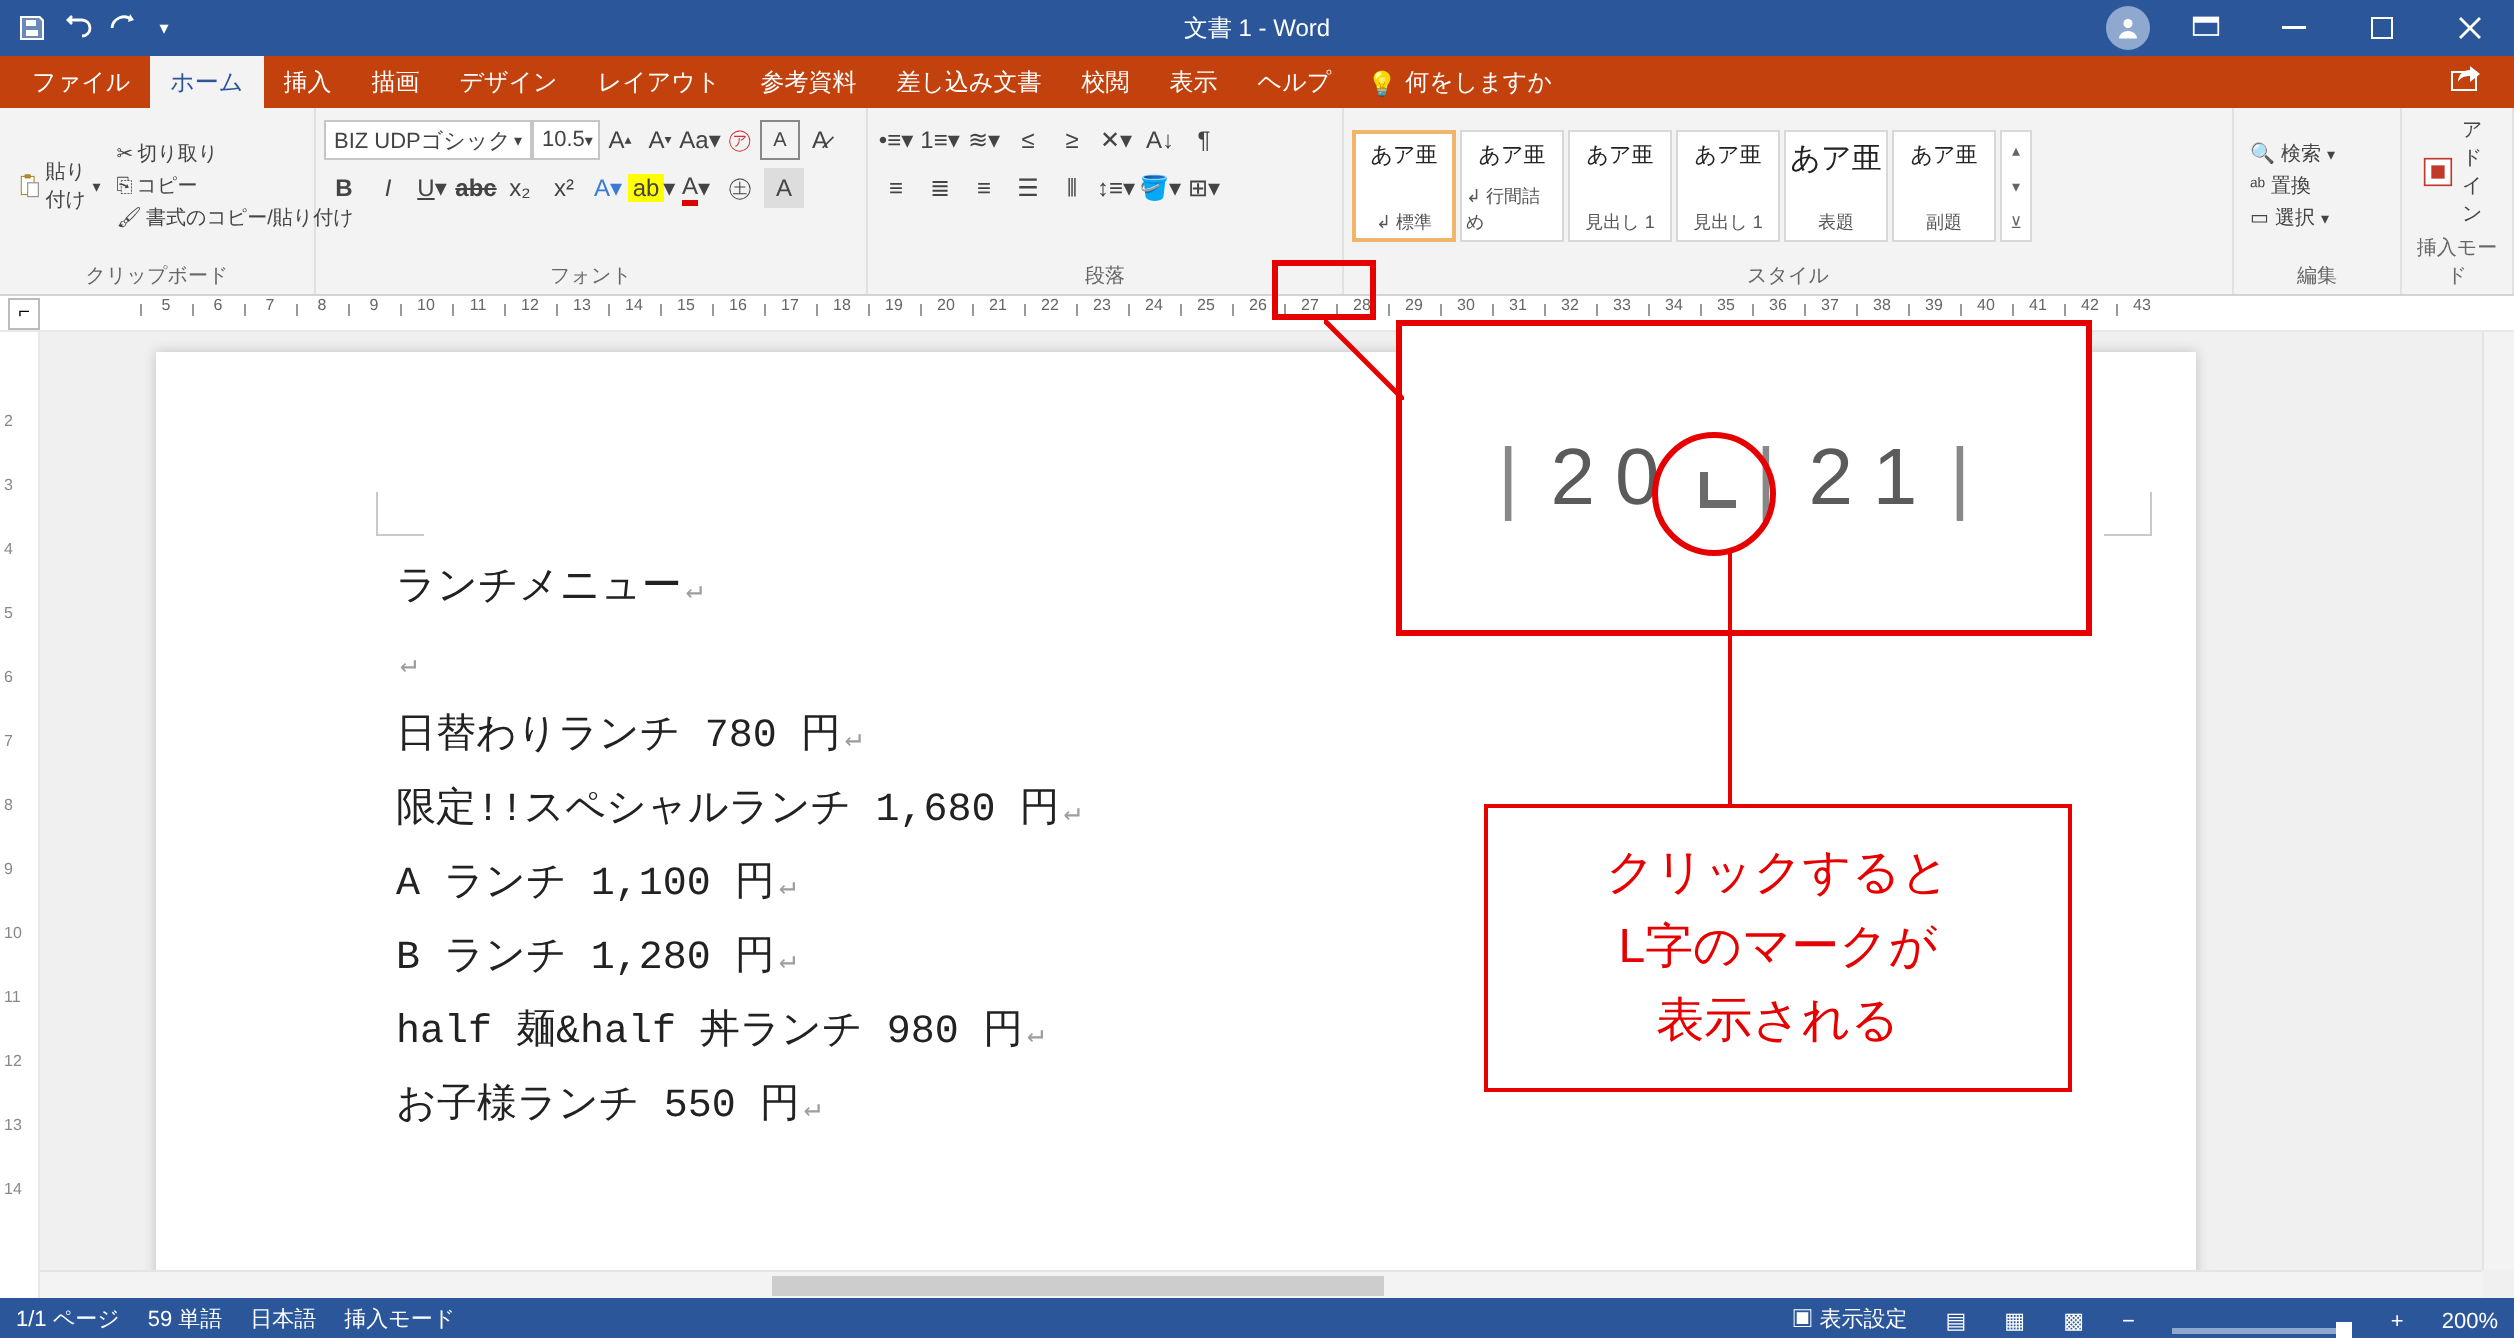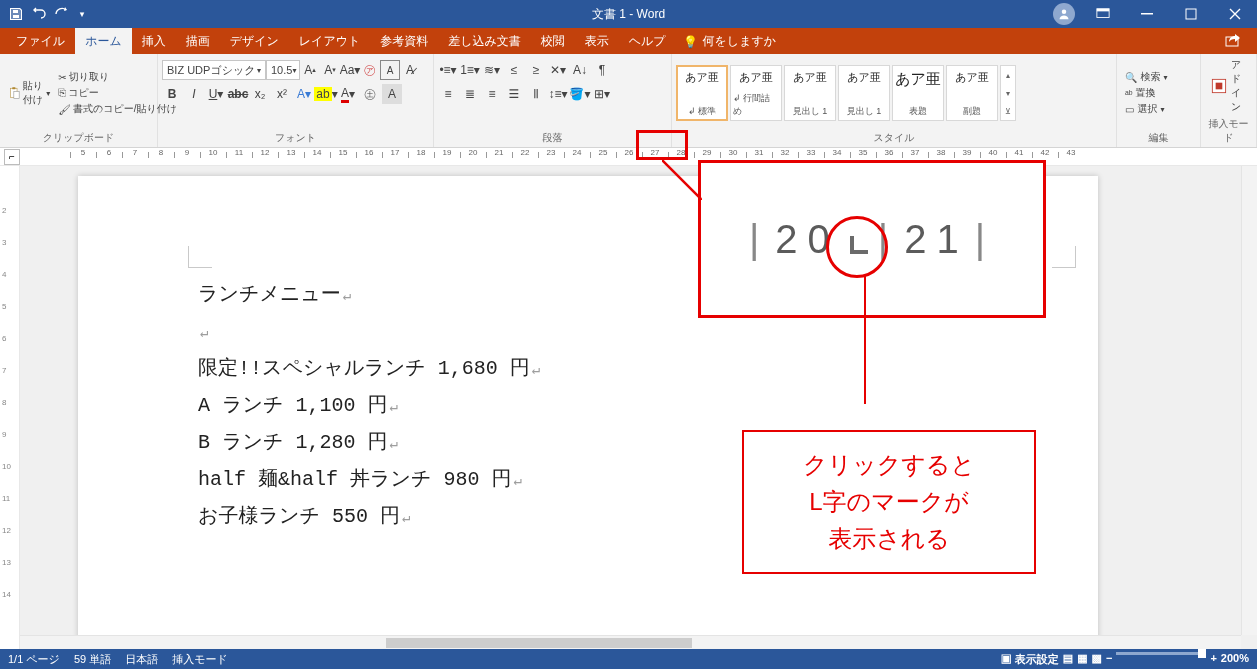--- a/index.html
+++ b/index.html
@@ -43,21 +43,21 @@
   .ruler-unit { display:inline-block; width:26px; text-align:center; position:relative; }
   .ruler-unit::before { content:""; position:absolute; left:0; top:4px; width:1px; height:6px; background:#999; }
   .doc-area { position:absolute; top:166px; left:0; right:0; bottom:20px; background:#f0f0f0; overflow:hidden; }
   .v-ruler { position:absolute; left:0; top:0; width:20px; bottom:0; background:#fff; border-right:1px solid #e8e8e8; font-size:8px; color:#888; }
   .v-ruler span { position:absolute; left:2px; }
   .page { position:absolute; left:78px; top:10px; width:1020px; height:640px; background:#fff; box-shadow:0 0 6px rgba(0,0,0,0.2); }
   .margin-mark { position:absolute; width:24px; height:22px; border-left:1px solid #c9c9c9; border-bottom:1px solid #c9c9c9; }
   .doc-text { position:absolute; left:120px; top:100px; font-size:20px; color:#222; line-height:1.85; font-family:Liberation Mono, monospace; }
   .doc-text .ret { color:#9e9e9e; font-size:14px; margin-left:2px; }
   .status { position:absolute; left:0; right:0; bottom:0; height:20px; background:#2b579a; color:#fff; display:flex; align-items:center; font-size:11px; padding:0 8px; gap:14px; }
-  .status .right { margin-left:auto; display:flex; align-items:flex-start; gap:4px;font-weight:bold; }
+  .status .right { margin-left:auto; display:flex; align-items:flex-end; gap:19px; }
   .zoom-slider { width:90px; height:3px; background:#8ea8cf; position:relative; }
   .zoom-slider::after { content:""; position:absolute; right:0; top:-3px; width:8px; height:9px; background:#fff; }
   .annot-box { position:absolute; border:3px solid #e60000; background:transparent; }
   .annot-magnify { position:absolute; border:3px solid #e60000; background:#fff; display:flex; align-items:center; justify-content:center; }
   .annot-magnify .mag-inner { font-size:40px; color:#5b5b5b; letter-spacing:10px; font-family:Arial,sans-serif; display:flex; align-items:center; gap:6px; }
   .annot-circle { position:absolute; width:62px; height:62px; border:3px solid #e60000; border-radius:50%; }
   .annot-text { position:absolute; border:2px solid #e60000; background:#fff; color:#e60000; font-size:24px; text-align:center; padding:14px 22px; line-height:1.55; }
   .scroll-h { position:absolute; left:20px; right:16px; bottom:0; height:14px; background:#f3f3f3; border-top:1px solid #e4e4e4; }
   .scroll-h .thumb { position:absolute; left:30%; width:25%; top:2px; height:10px; background:#cdcdcd; }
   .scroll-v { position:absolute; right:0; top:0; bottom:14px; width:16px; background:#f3f3f3; border-left:1px solid #e4e4e4; }
@@ -339,20 +339,21 @@
       <span style="top: 360px;">12</span>
       <span style="top: 392px;">13</span>
       <span style="top: 424px;">14</span>
     </div>
   <div class="page">
     <div class="margin-mark" style="left:110px; top:70px;"></div>
     <div class="margin-mark" style="right:22px; top:70px; transform:scaleX(-1);"></div>
     <div class="doc-text" id="doc-body">
         <div>ランチメニュー<span class="ret">↵</span></div>
         <div><span class="ret">↵</span></div>
+        <div>日替わりランチ 780 円<span class="ret">↵</span></div>
         <div>限定!!スペシャルランチ 1,680 円<span class="ret">↵</span></div>
         <div>A ランチ 1,100 円<span class="ret">↵</span></div>
         <div>B ランチ 1,280 円<span class="ret">↵</span></div>
         <div>half 麺&amp;half 丼ランチ 980 円<span class="ret">↵</span></div>
         <div>お子様ランチ 550 円<span class="ret">↵</span></div>
       </div>
   </div>
   <div class="scroll-h">
       <div class="thumb"></div>
     </div>
@@ -372,21 +373,21 @@
 
 <div class="annot-circle" style="left:826px; top:216px;"></div>
 
 <div style="position:absolute; left:662px; top:160px; width:40px; height:40px;">
   <svg width="40" height="40">
       <line x1="0" y1="0" x2="40" y2="40" stroke="#e60000" stroke-width="2.5"></line>
     </svg>
 </div>
 <div style="position:absolute; left:864px; top:276px; width:2px; height:128px; background:#e60000;"></div>
 
-<div class="annot-text" style="left:742px; top:402px; width:294px;margin-top:28px;">
+<div class="annot-text" style="left:742px; top:402px; width:294px;">
   <div>クリックすると</div>
   <div>L字のマークが</div>
   <div>表示される</div>
 </div>
 
 <div class="status">
   <span>1/1 ページ</span>
   <span>59 単語</span>
   <span>日本語</span>
   <span>挿入モード</span>

